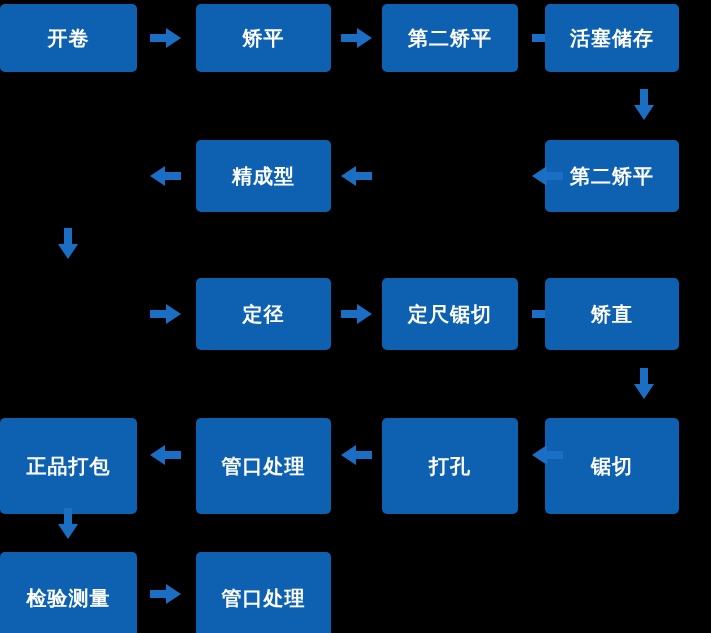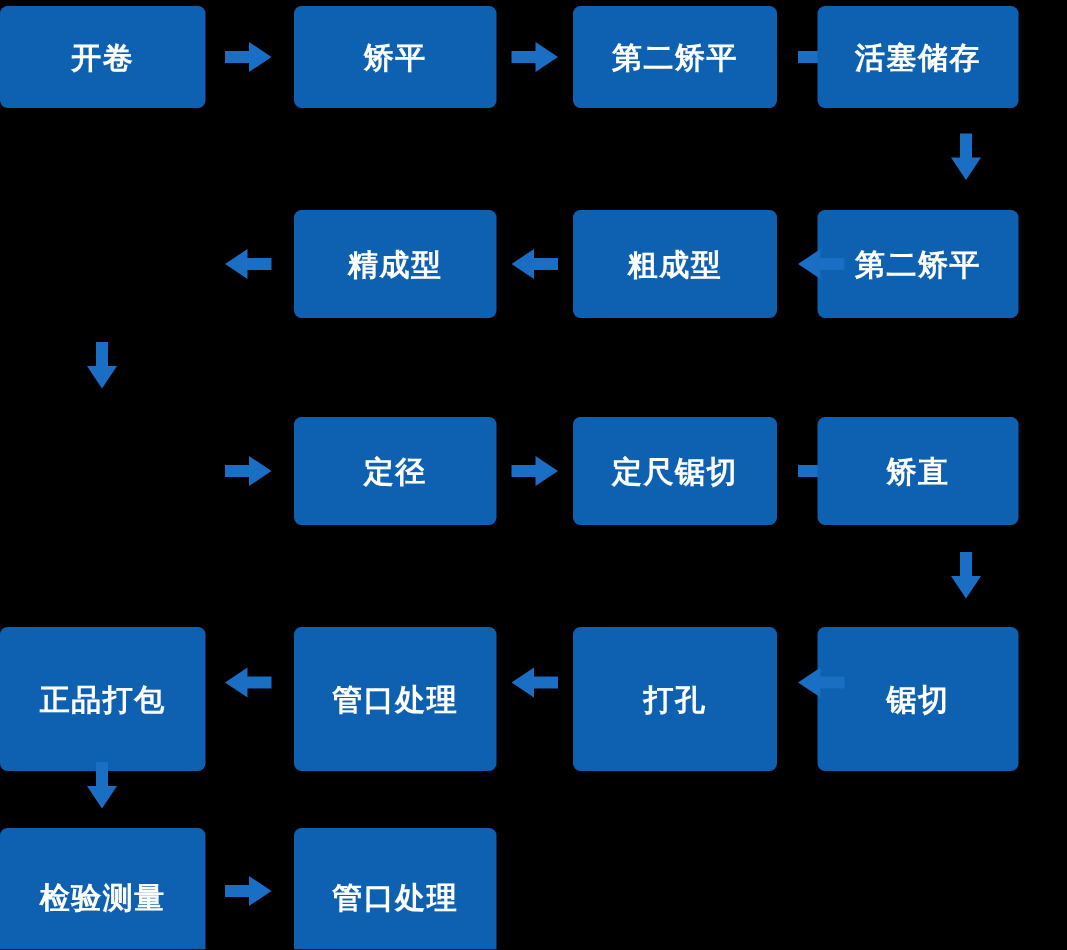--- a/index.html
+++ b/index.html
@@ -91,21 +91,20 @@
   <div class="ad vx4 vy12">
       <div class="t"></div>
       <div class="h"></div>
     </div>
 
   <div class="node r2 c4">第二矫平</div>
   <div class="ar left gx3 ay2">
       <div class="t"></div>
       <div class="h"></div>
     </div>
-  <div class="node r2 c3">粗成型</div>
   <div class="ar left gx2 ay2">
       <div class="t"></div>
       <div class="h"></div>
     </div>
   <div class="node r2 c2">精成型</div>
   <div class="ar left gx1 ay2">
       <div class="t"></div>
       <div class="h"></div>
     </div>
 

